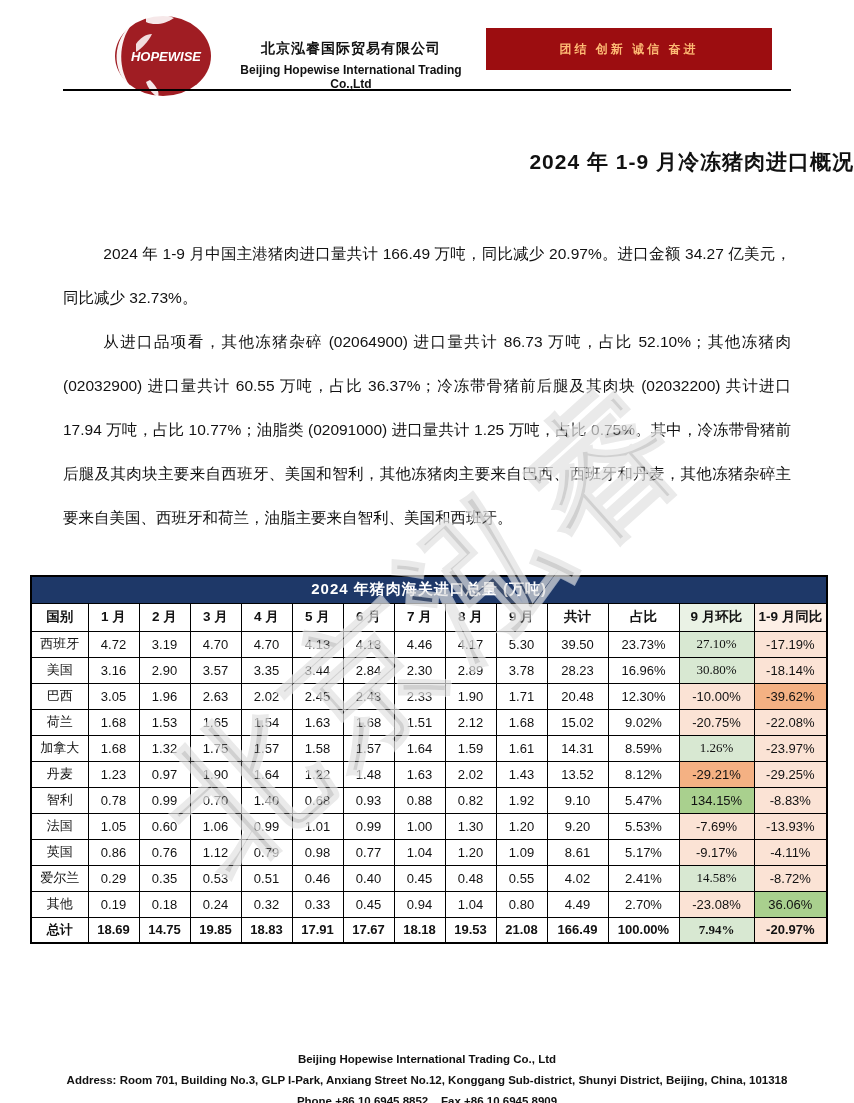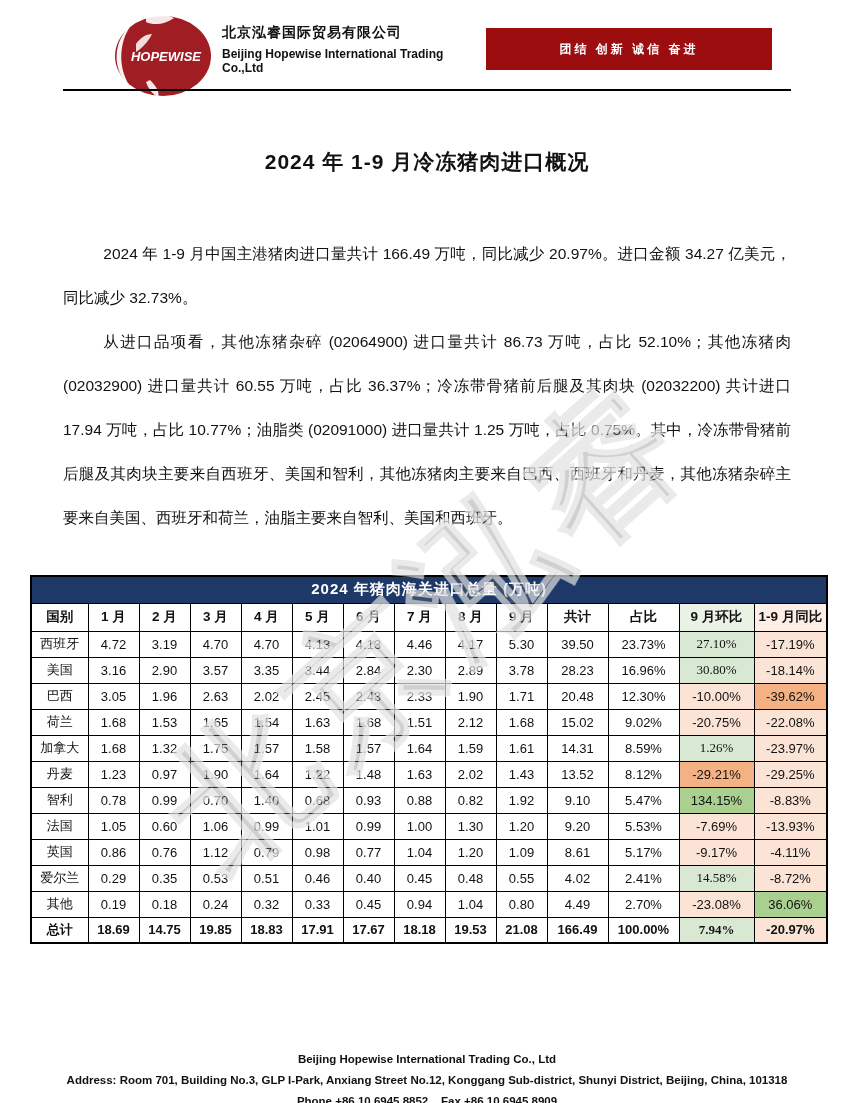--- a/index.html
+++ b/index.html
@@ -7,32 +7,32 @@
   body {
     width: 854px; height: 1103px;
     font-family: "Liberation Sans", "DejaVu Sans", sans-serif;
     color: #111; position: relative; overflow: hidden;
   }
   .page { position: relative; width: 854px; height: 1103px; background: #fff; }
 
   
   .top-header { position: relative; height: 100px; }
   .logo { position: absolute; left: 106px; top: 14px; width: 110px; height: 84px; }
-  .company { position: absolute; left: 222px; top: 24px; width: 258px; text-align: left; }
+  .company { position: absolute; left: 222px; top: 40px; width: 258px; text-align: center; }
   .company-cn { font-size: 14px; font-weight: bold; letter-spacing: 1px; margin-bottom: 5px; }
   .company-en { font-size: 12px; font-weight: bold; }
   .banner {
     position: absolute; left: 486px; top: 28px; width: 286px; height: 42px;
-    background: #9c0d10; color: #ffffff; font-size: 12px; font-weight: bold;
+    background: #9c0d10; color: #fdba74; font-size: 12px; font-weight: bold;
     text-align: center; line-height: 42px; letter-spacing: 3px;
   }
   .header-rule { position: absolute; left: 63px; top: 89px; width: 728px; height: 2px; background: #000; }
 
   
-  .doc-title { margin-top: 48px; text-align: center; font-size: 21px; font-weight: bold; letter-spacing: 1px; }
+  .doc-title { margin-top: 48px; text-align: right; font-size: 21px; font-weight: bold; letter-spacing: 1px; }
   .body-text { width: 728px; margin: 56px auto 0 auto; font-size: 15.5px; line-height: 44px; text-align: justify; }
   .body-text p { text-indent: 2.6em; }
 
   
   .watermark {
     position: absolute; left: 190px; top: 740px;
     font-size: 150px; font-weight: bold; white-space: nowrap;
     letter-spacing: 10px;
     color: rgba(120,120,120,0.35);
     -webkit-text-stroke: 2px rgba(255,255,255,0.55);

